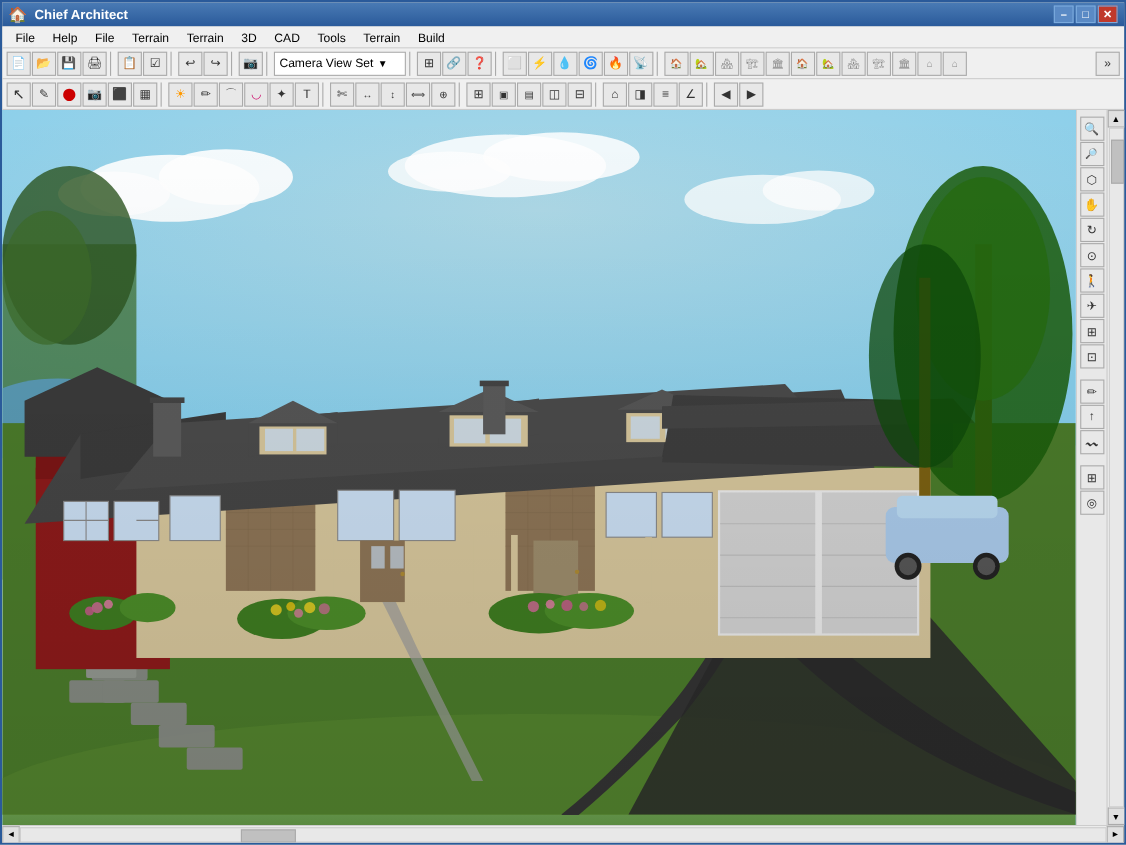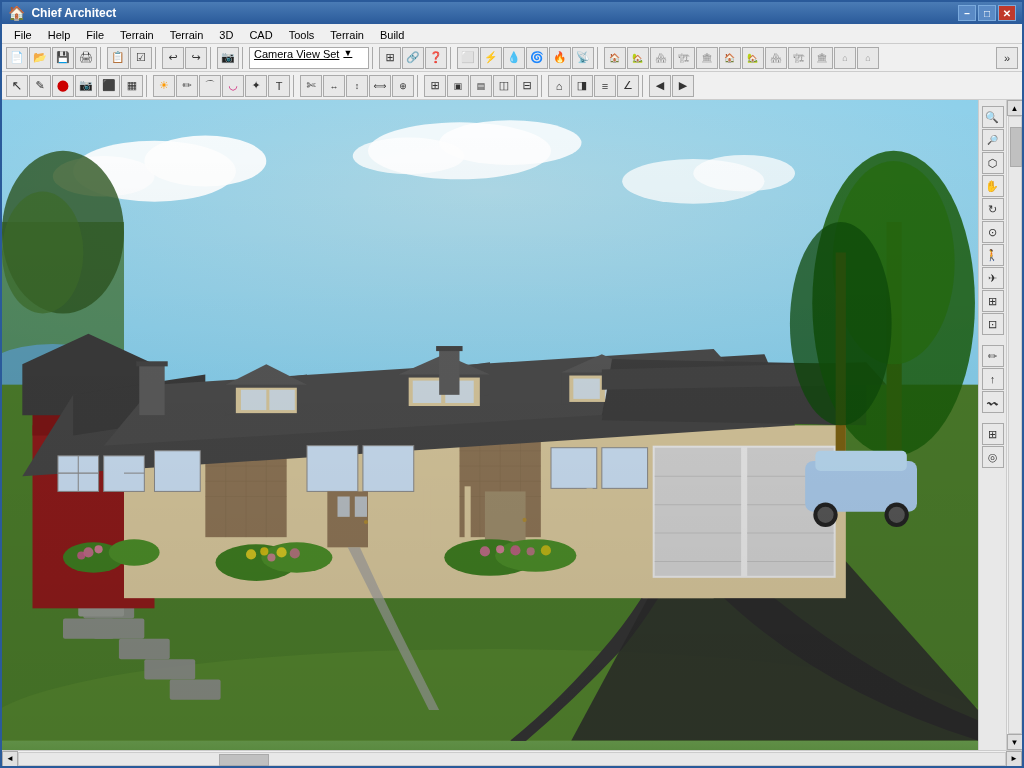--- a/index.html
+++ b/index.html
@@ -60,24 +60,23 @@
       border: 1px solid #aaa;
       cursor: pointer;
       display: flex; align-items: center; justify-content: center;
       font-size: 10px;
       color: #333;
       flex-shrink: 0;
     }
     .tb-separator { width: 4px; height: 22px; border-left: 1px solid #aaa; margin: 0 2px; }
     .tb-dropdown {
       height: 22px; background: white; border: 1px solid #aaa;
-      display: flex; padding: 0 4px;
+      display: flex; align-items: center; padding: 0 4px;
       font-size: 11px; min-width: 120px; cursor: pointer;
       flex-shrink: 0;
-      text-decoration: underline;
     }
     .tb-dropdown-arrow { margin-left: 4px; font-size: 9px; }
 
     
     .toolbar2 {
       background: #f0f0f0;
       height: 28px;
       display: flex;
       align-items: center;
       padding: 2px 4px;

